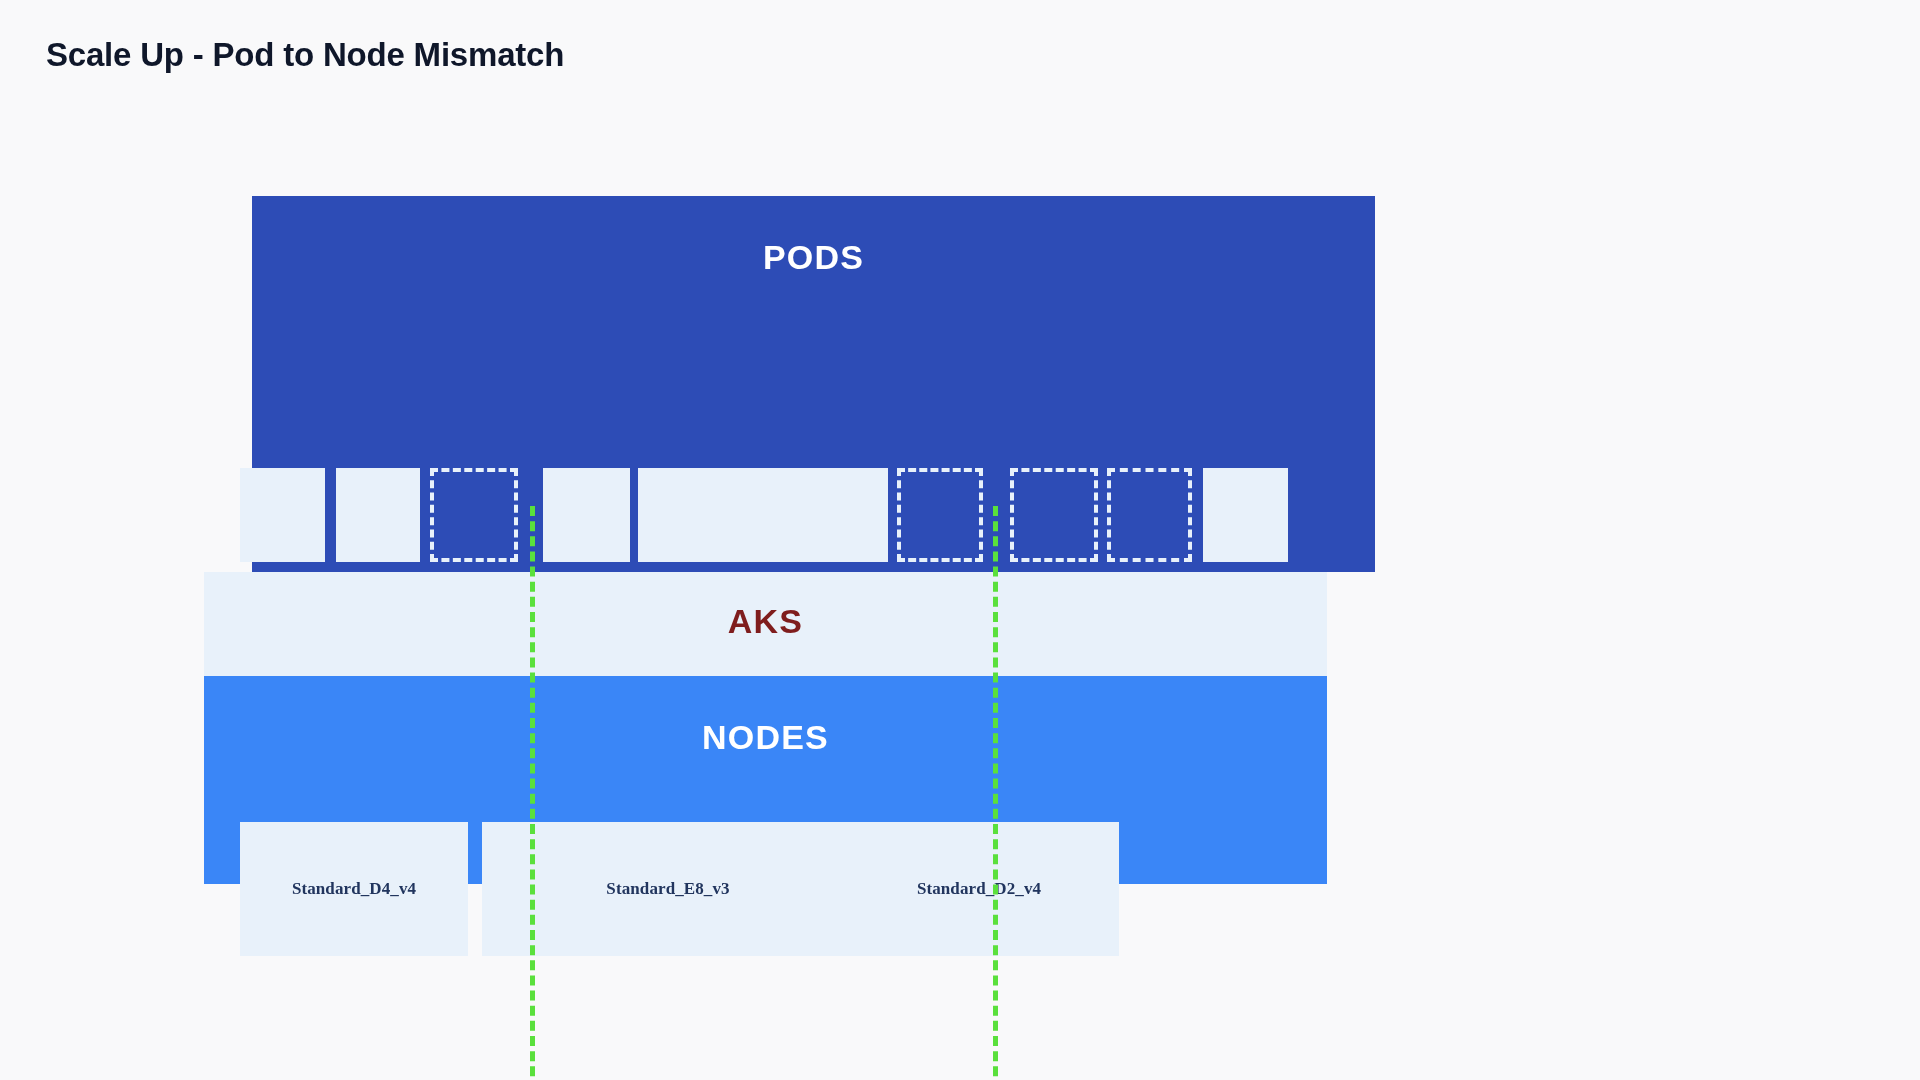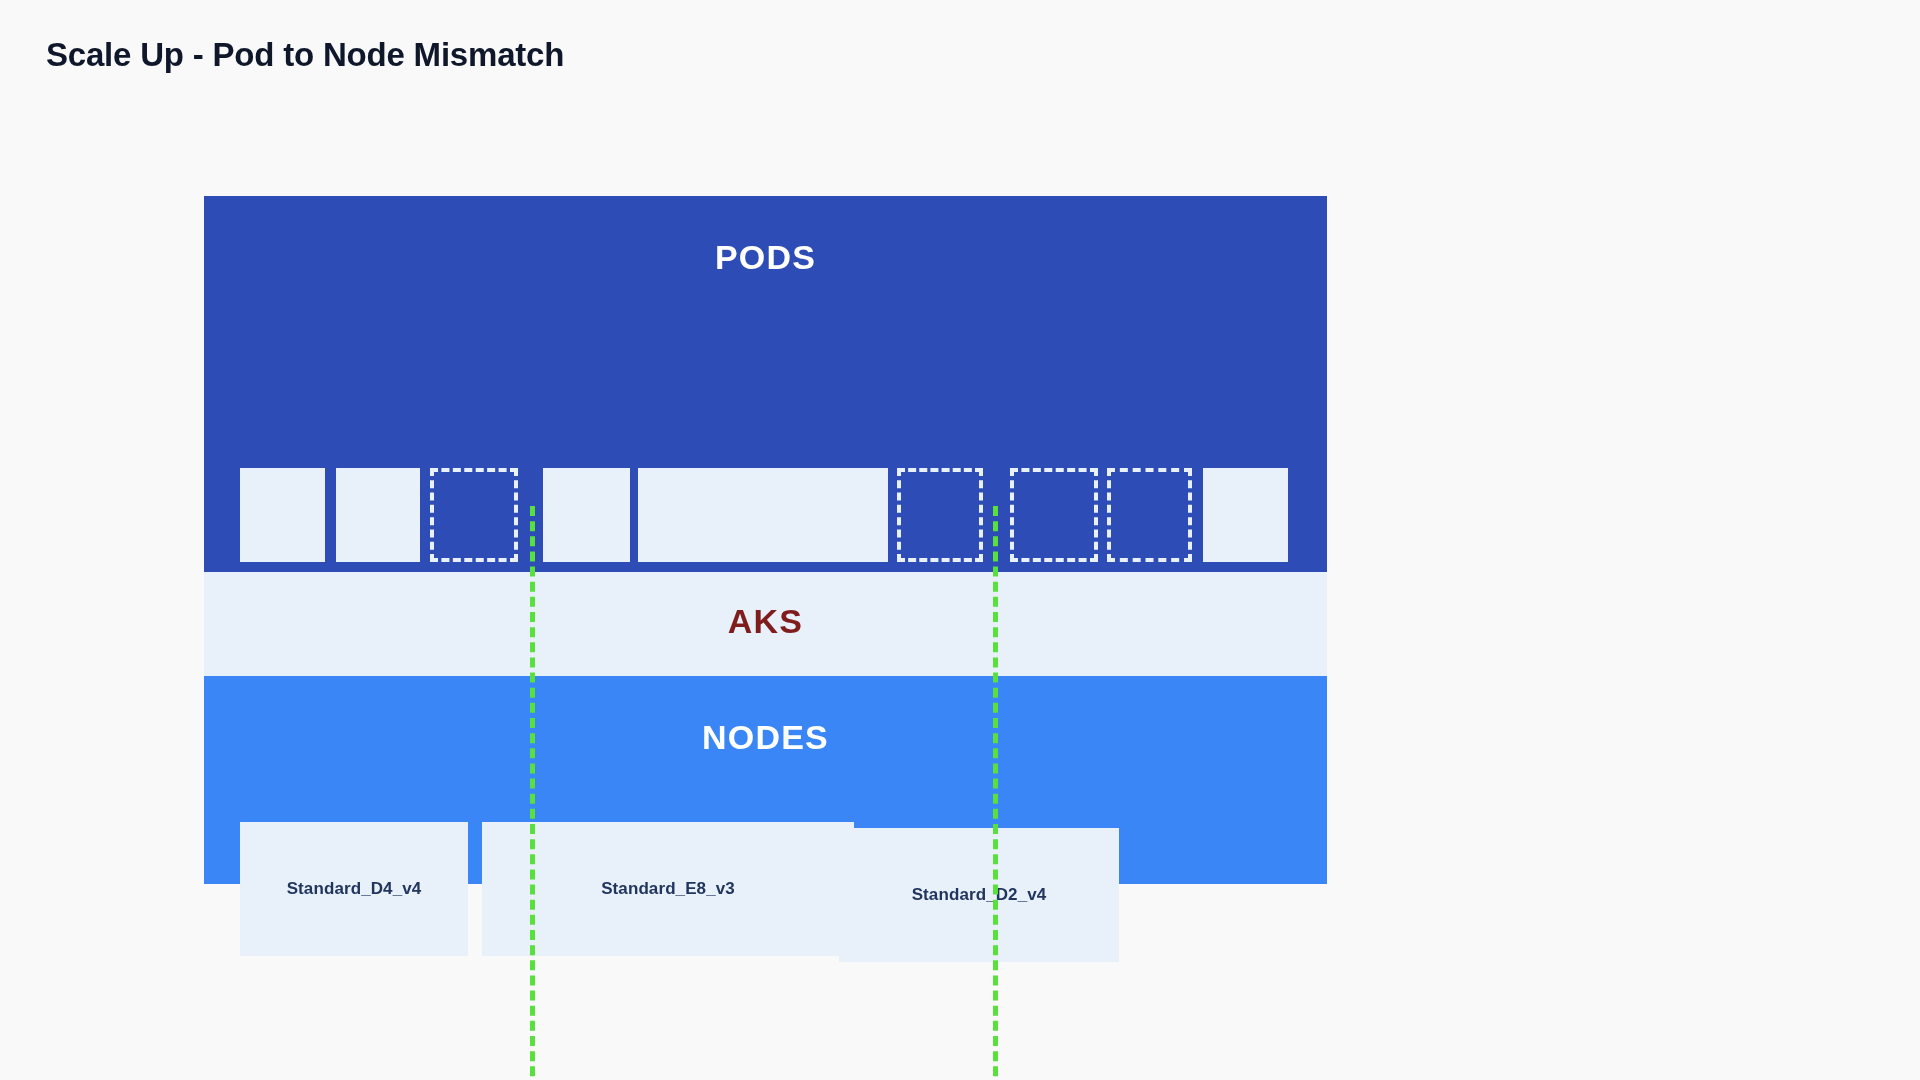--- a/index.html
+++ b/index.html
@@ -39,20 +39,21 @@
   .band {
     position: absolute;
     left: 0;
     width: 100%;
     box-sizing: border-box;
   }
   #pods-band {
     top: 0;
     height: 376px;
     background: #2d4cb6;
+    margin-left: 48px;
   }
   #aks-band {
     top: 376px;
     height: 104px;
     background: #e8f1fa;
   }
   #nodes-band {
     top: 480px;
     height: 208px;
     background: #3a86f7;
@@ -104,20 +105,21 @@
     border: 4px dashed #e8f1fa;
   }
 
   
   #nodes-row {
     position: absolute;
     left: 0;
     top: 626px;
     height: 134px;
     width: 100%;
+    font-family: Liberation Serif, serif;
   }
   .node {
     position: absolute;
     top: 0;
     height: 134px;
     background: #e8f1fa;
     box-sizing: border-box;
     display: flex;
     align-items: center;
     justify-content: center;
@@ -171,20 +173,20 @@
       <div class="pod solid" style="left: 999px; width: 85px; background: rgb(232, 241, 250);"></div>
     </div>
 
   <div id="nodes-row">
       <div class="node" style="left: 36px; width: 228px;">
         <span class="node-label">Standard_D4_v4</span>
       </div>
       <div class="node" style="left: 278px; width: 372px;">
         <span class="node-label">Standard_E8_v3</span>
       </div>
-      <div class="node" style="left: 635px; width: 280px; margin-top: 6px;">
+      <div class="node" style="left: 635px; width: 280px;">
         <span class="node-label">Standard_D2_v4</span>
       </div>
     </div>
 
 <div class="boundary-line" style="left: 326px; border-left-color: rgb(90, 224, 60);"></div>
     <div class="boundary-line" style="left: 789px; border-left-color: rgb(90, 224, 60);"></div>
   </div>
 
 </body></html>

